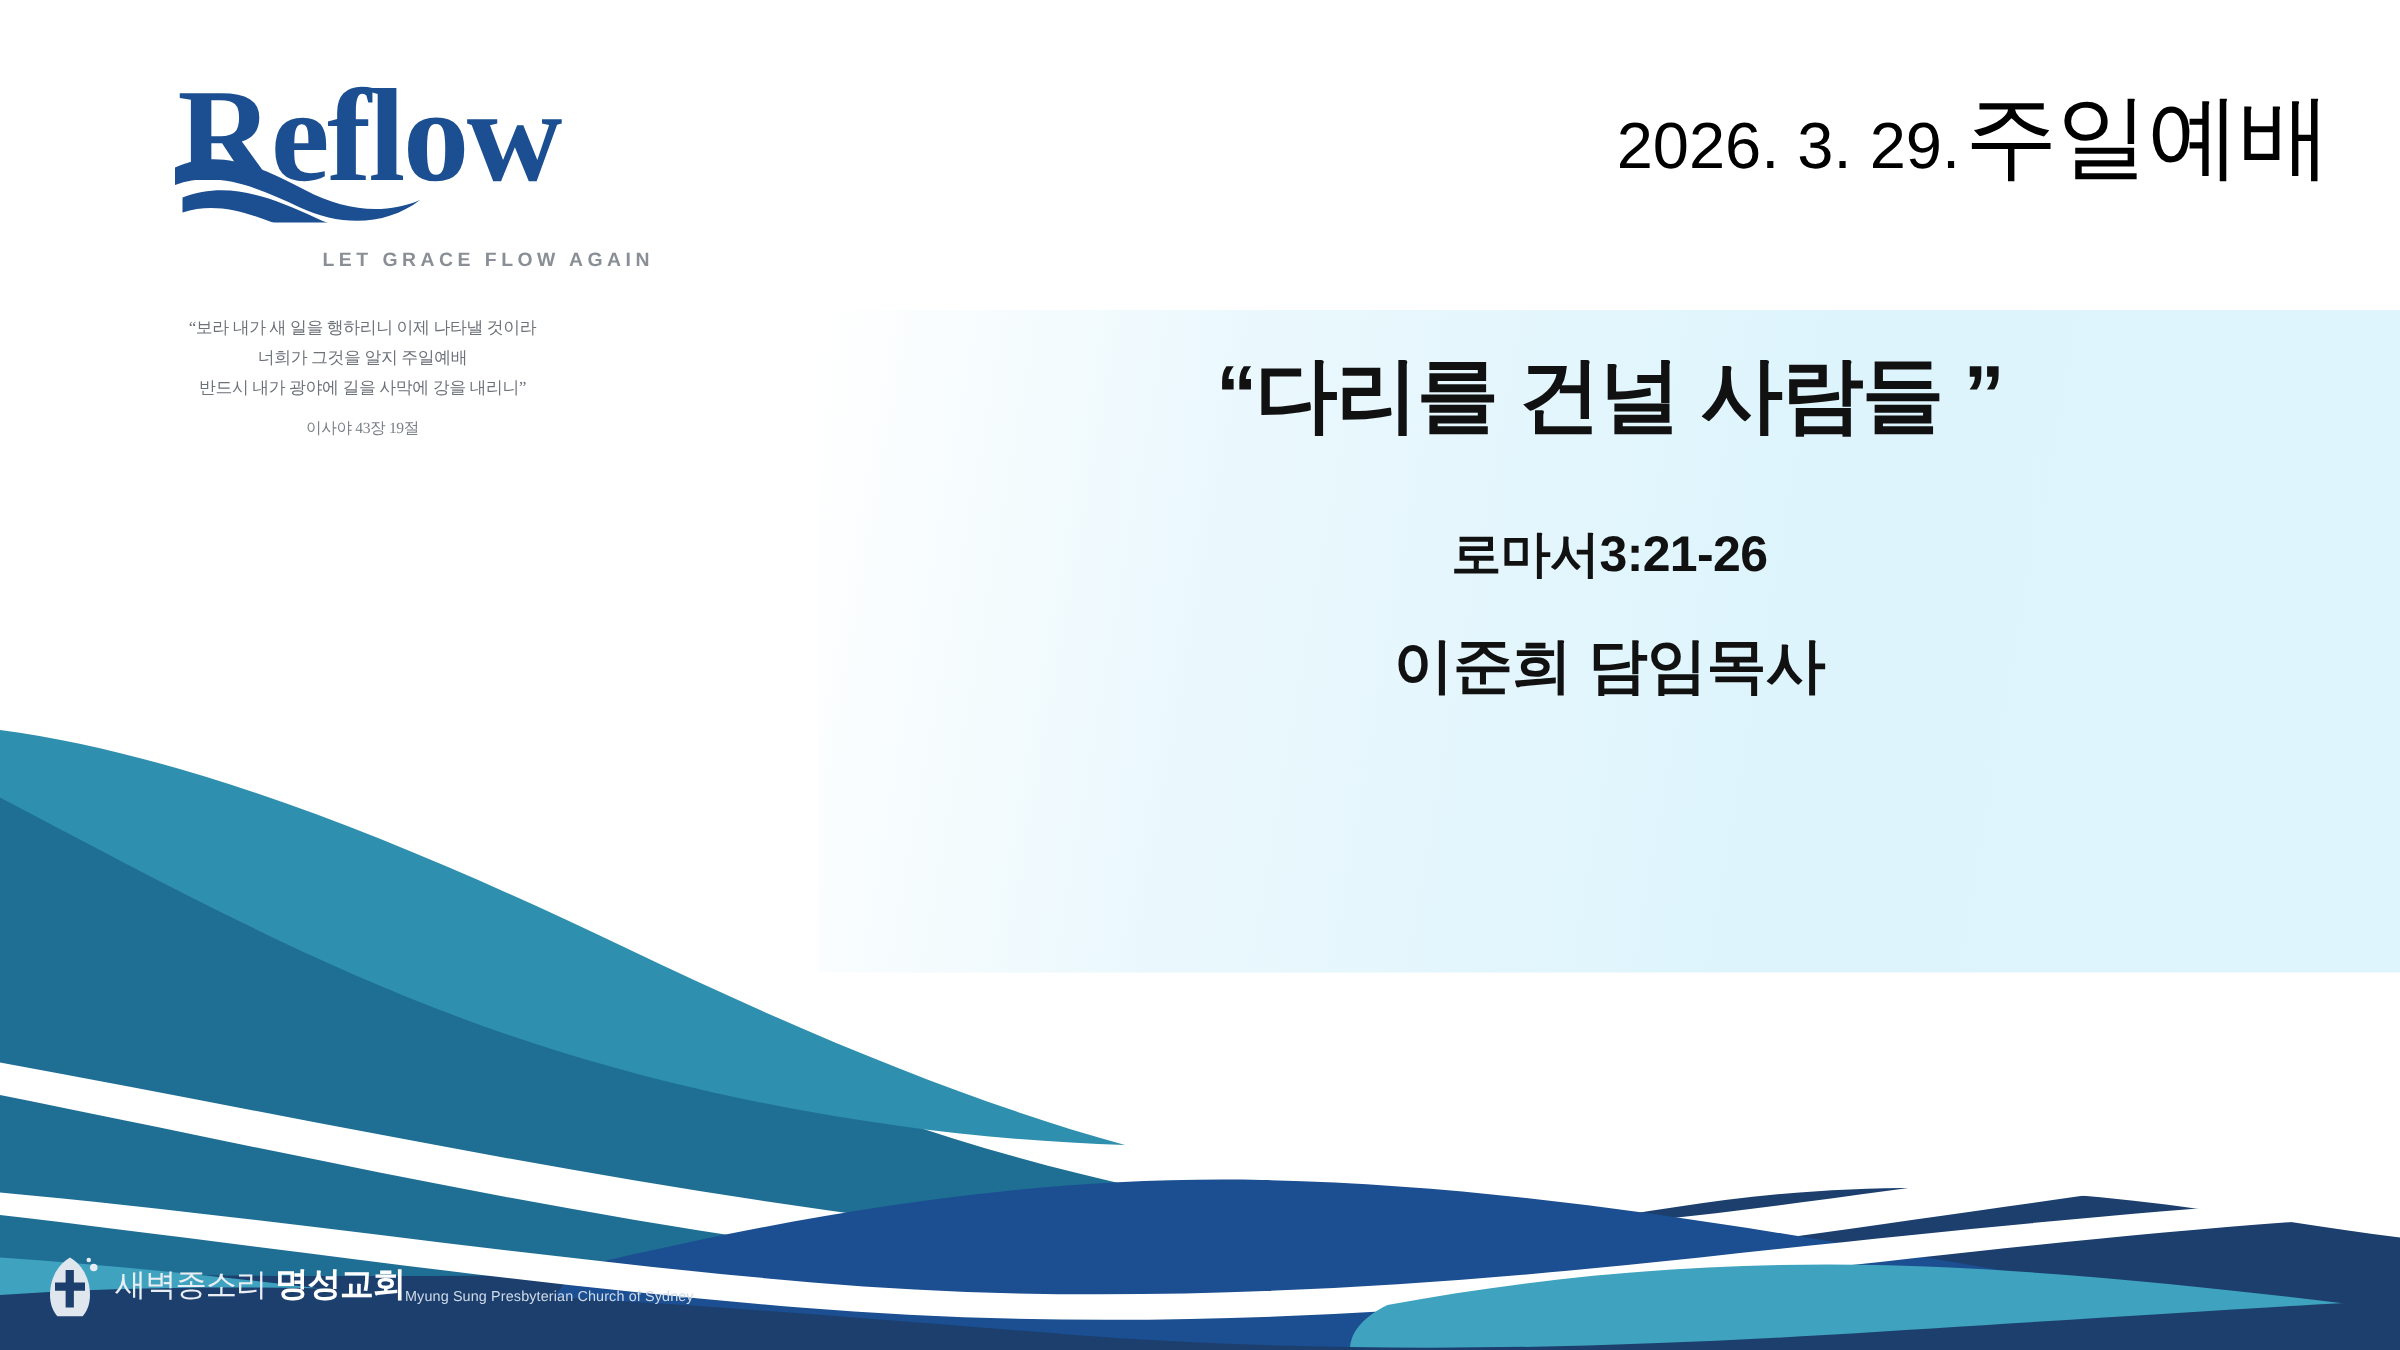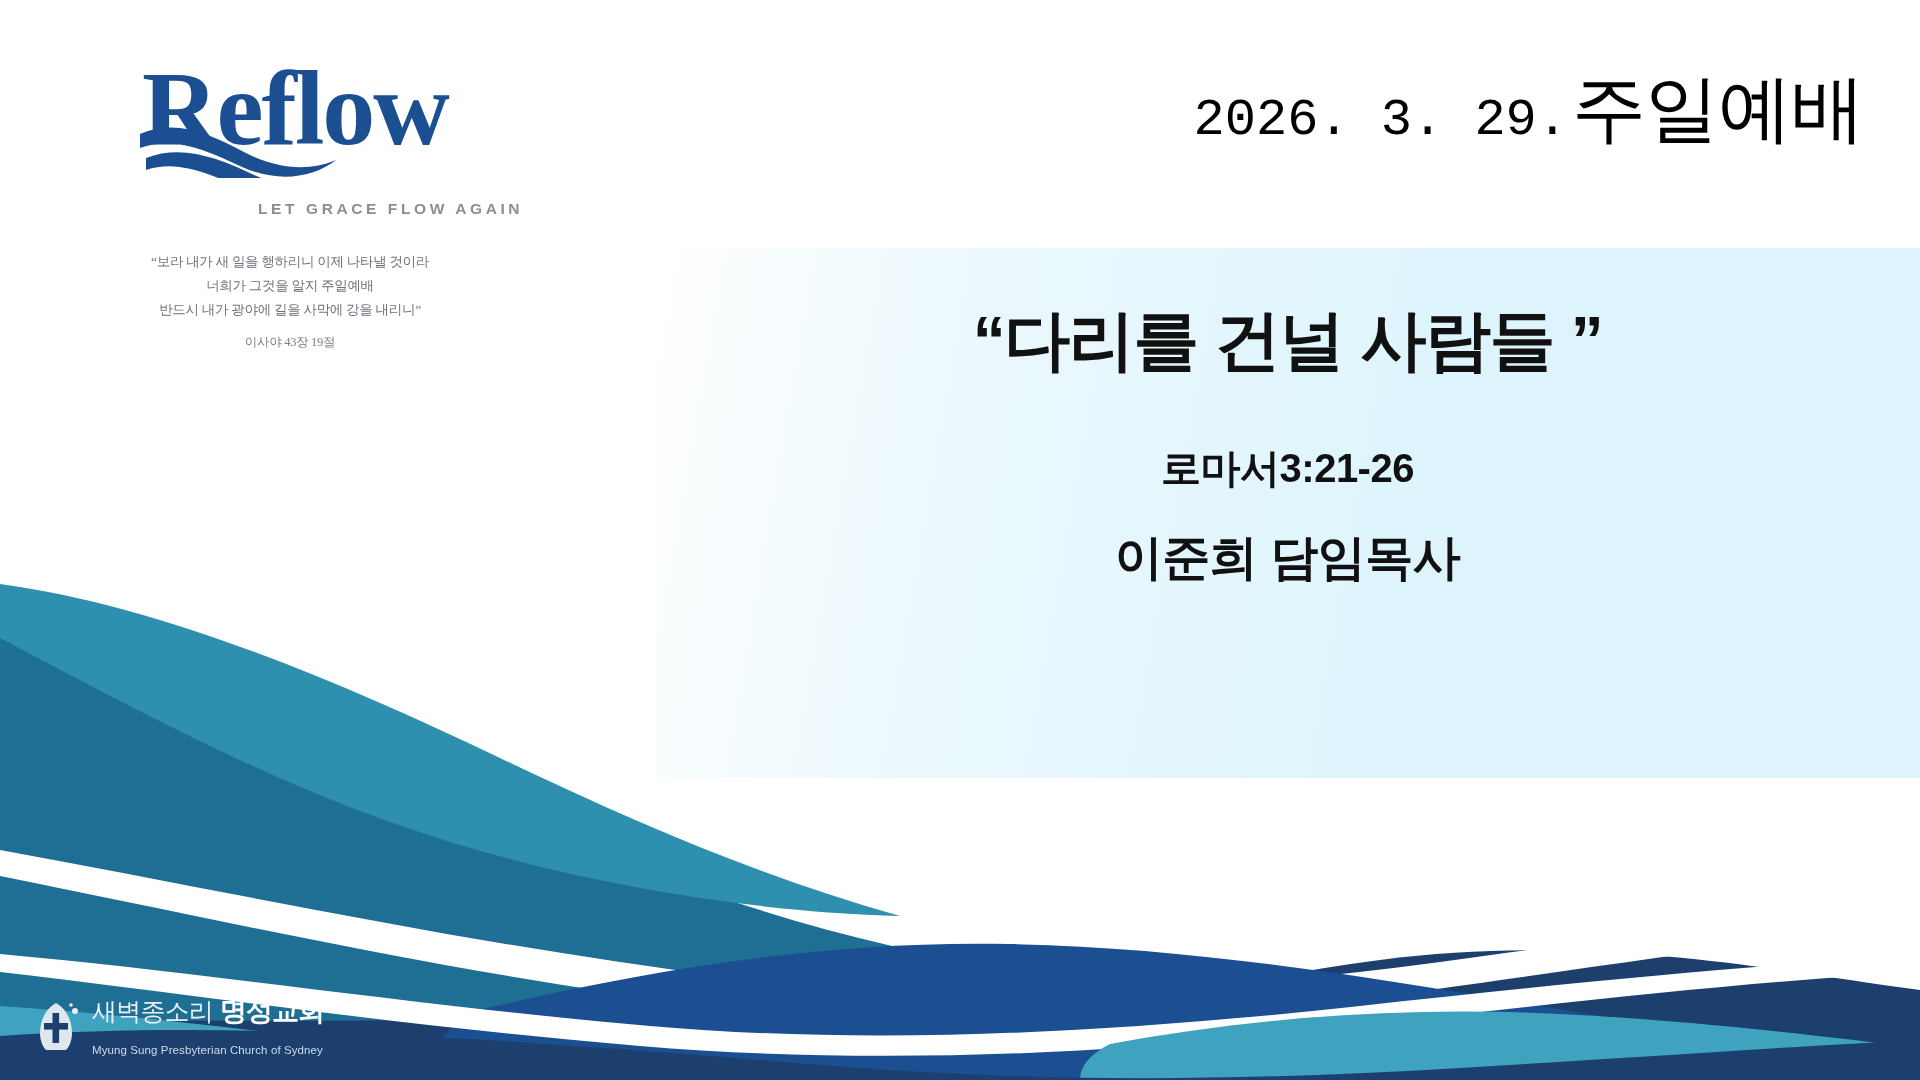--- a/index.html
+++ b/index.html
@@ -74,21 +74,21 @@
   
   #header-right{
     position:absolute;
     right:56px;top:72px;
     display:flex;
     align-items:baseline;
     justify-content:flex-end;
     white-space:nowrap;
   }
   #service-date{
-    font-family:Liberation Mono, monospace;
+    font-family:Liberation Sans, sans-serif;
     font-size:52px;
     font-weight:400;
     color:#000000;
     letter-spacing:0px;
   }
   #service-name{
     font-family:"Liberation Sans","DejaVu Sans",sans-serif;
     font-size:74px;
     font-weight:400;
     color:#000000;
@@ -104,21 +104,21 @@
     width:1265px;height:530px;
     background:linear-gradient(100deg,#ffffff 0%,#eaf8fd 26%,#ddf4fc 62%,#dff5fd 100%);
   }
   #panel-inner{
     position:absolute;
     left:0;right:0;top:0;
     text-align:center;
   }
   #sermon-title{
     margin:0;
-    padding-top:55px;
+    padding-top:30px;
     font-family:"Liberation Sans","DejaVu Sans",sans-serif;
     font-size:66px;
     font-weight:700;
     color:#111111;
     letter-spacing:-1.5px;
     line-height:1.15;
     white-space:nowrap;
   }
   #scripture-ref{
     margin:0;
@@ -146,21 +146,21 @@
     display:flex;
     align-items:center;
     gap:12px;
   }
   #church-emblem{
     width:46px;height:54px;
     flex:0 0 auto;
   }
   #church-names{
     display:flex;
-    flex-direction:column;
+    flex-direction:row;
     justify-content:center;
     line-height:1.05;
   }
   #church-name-row{
     display:flex;
     align-items:baseline;
     gap:7px;
     white-space:nowrap;
   }
   #church-name-ko{

